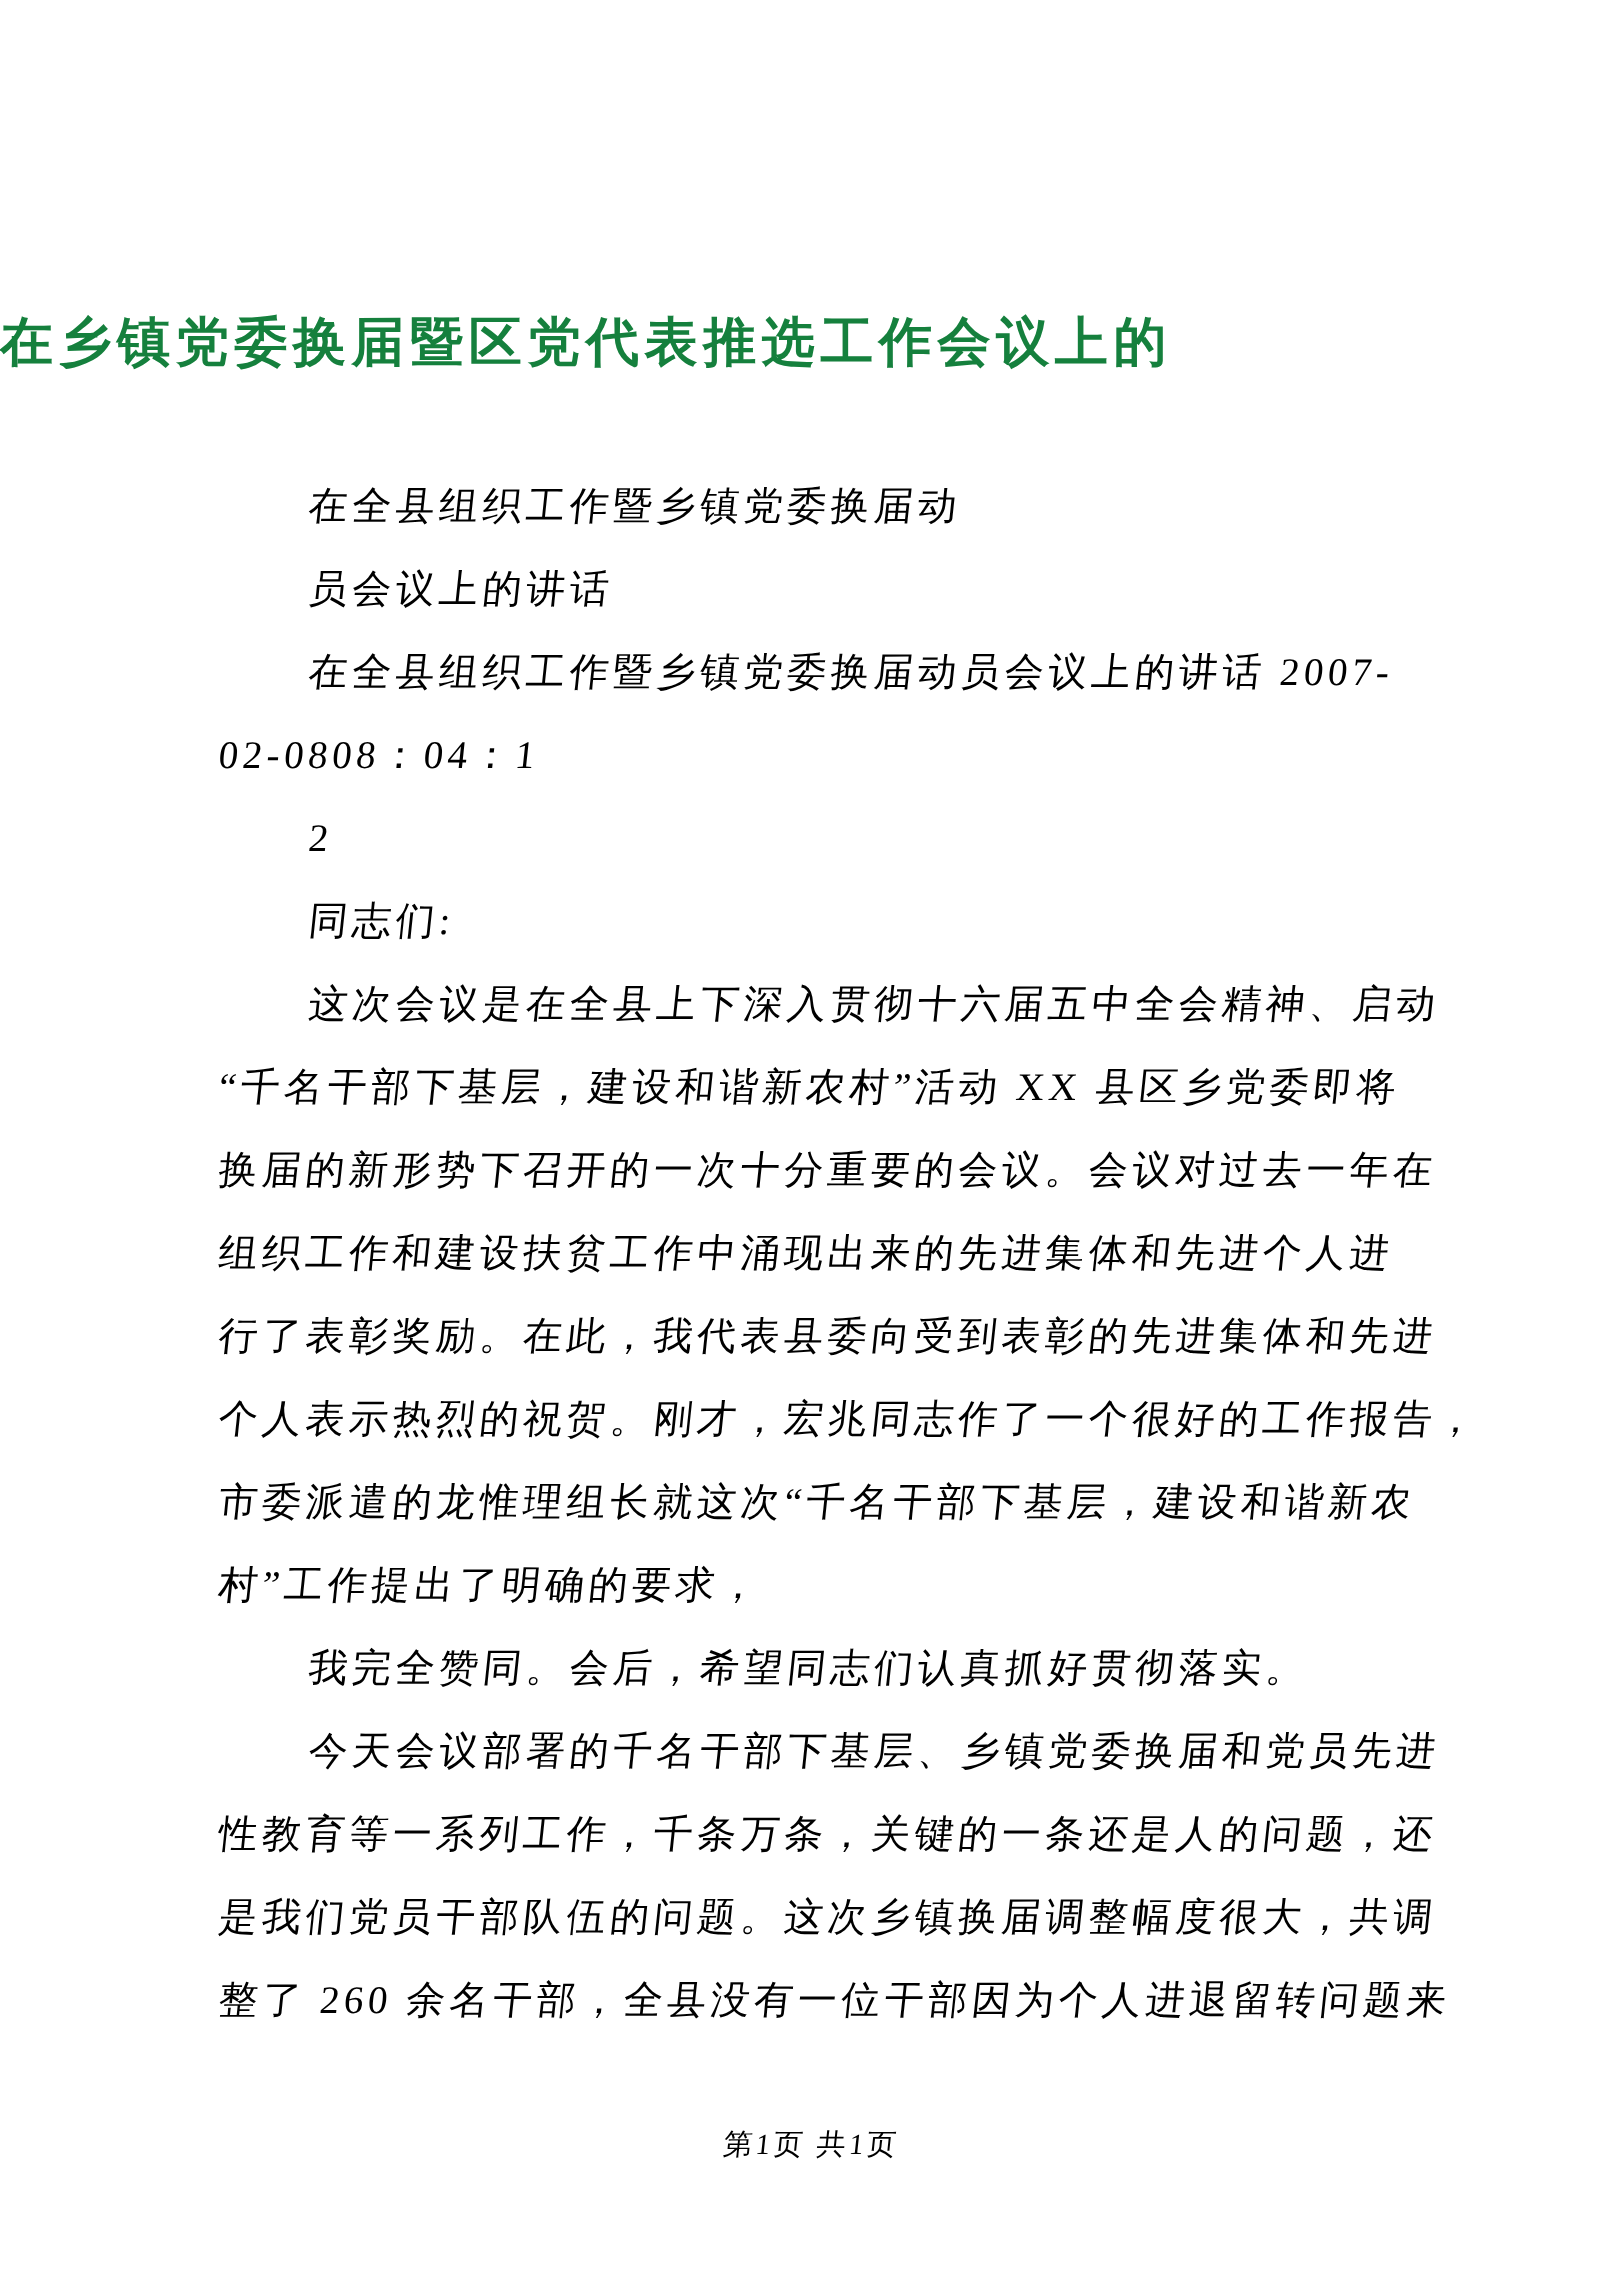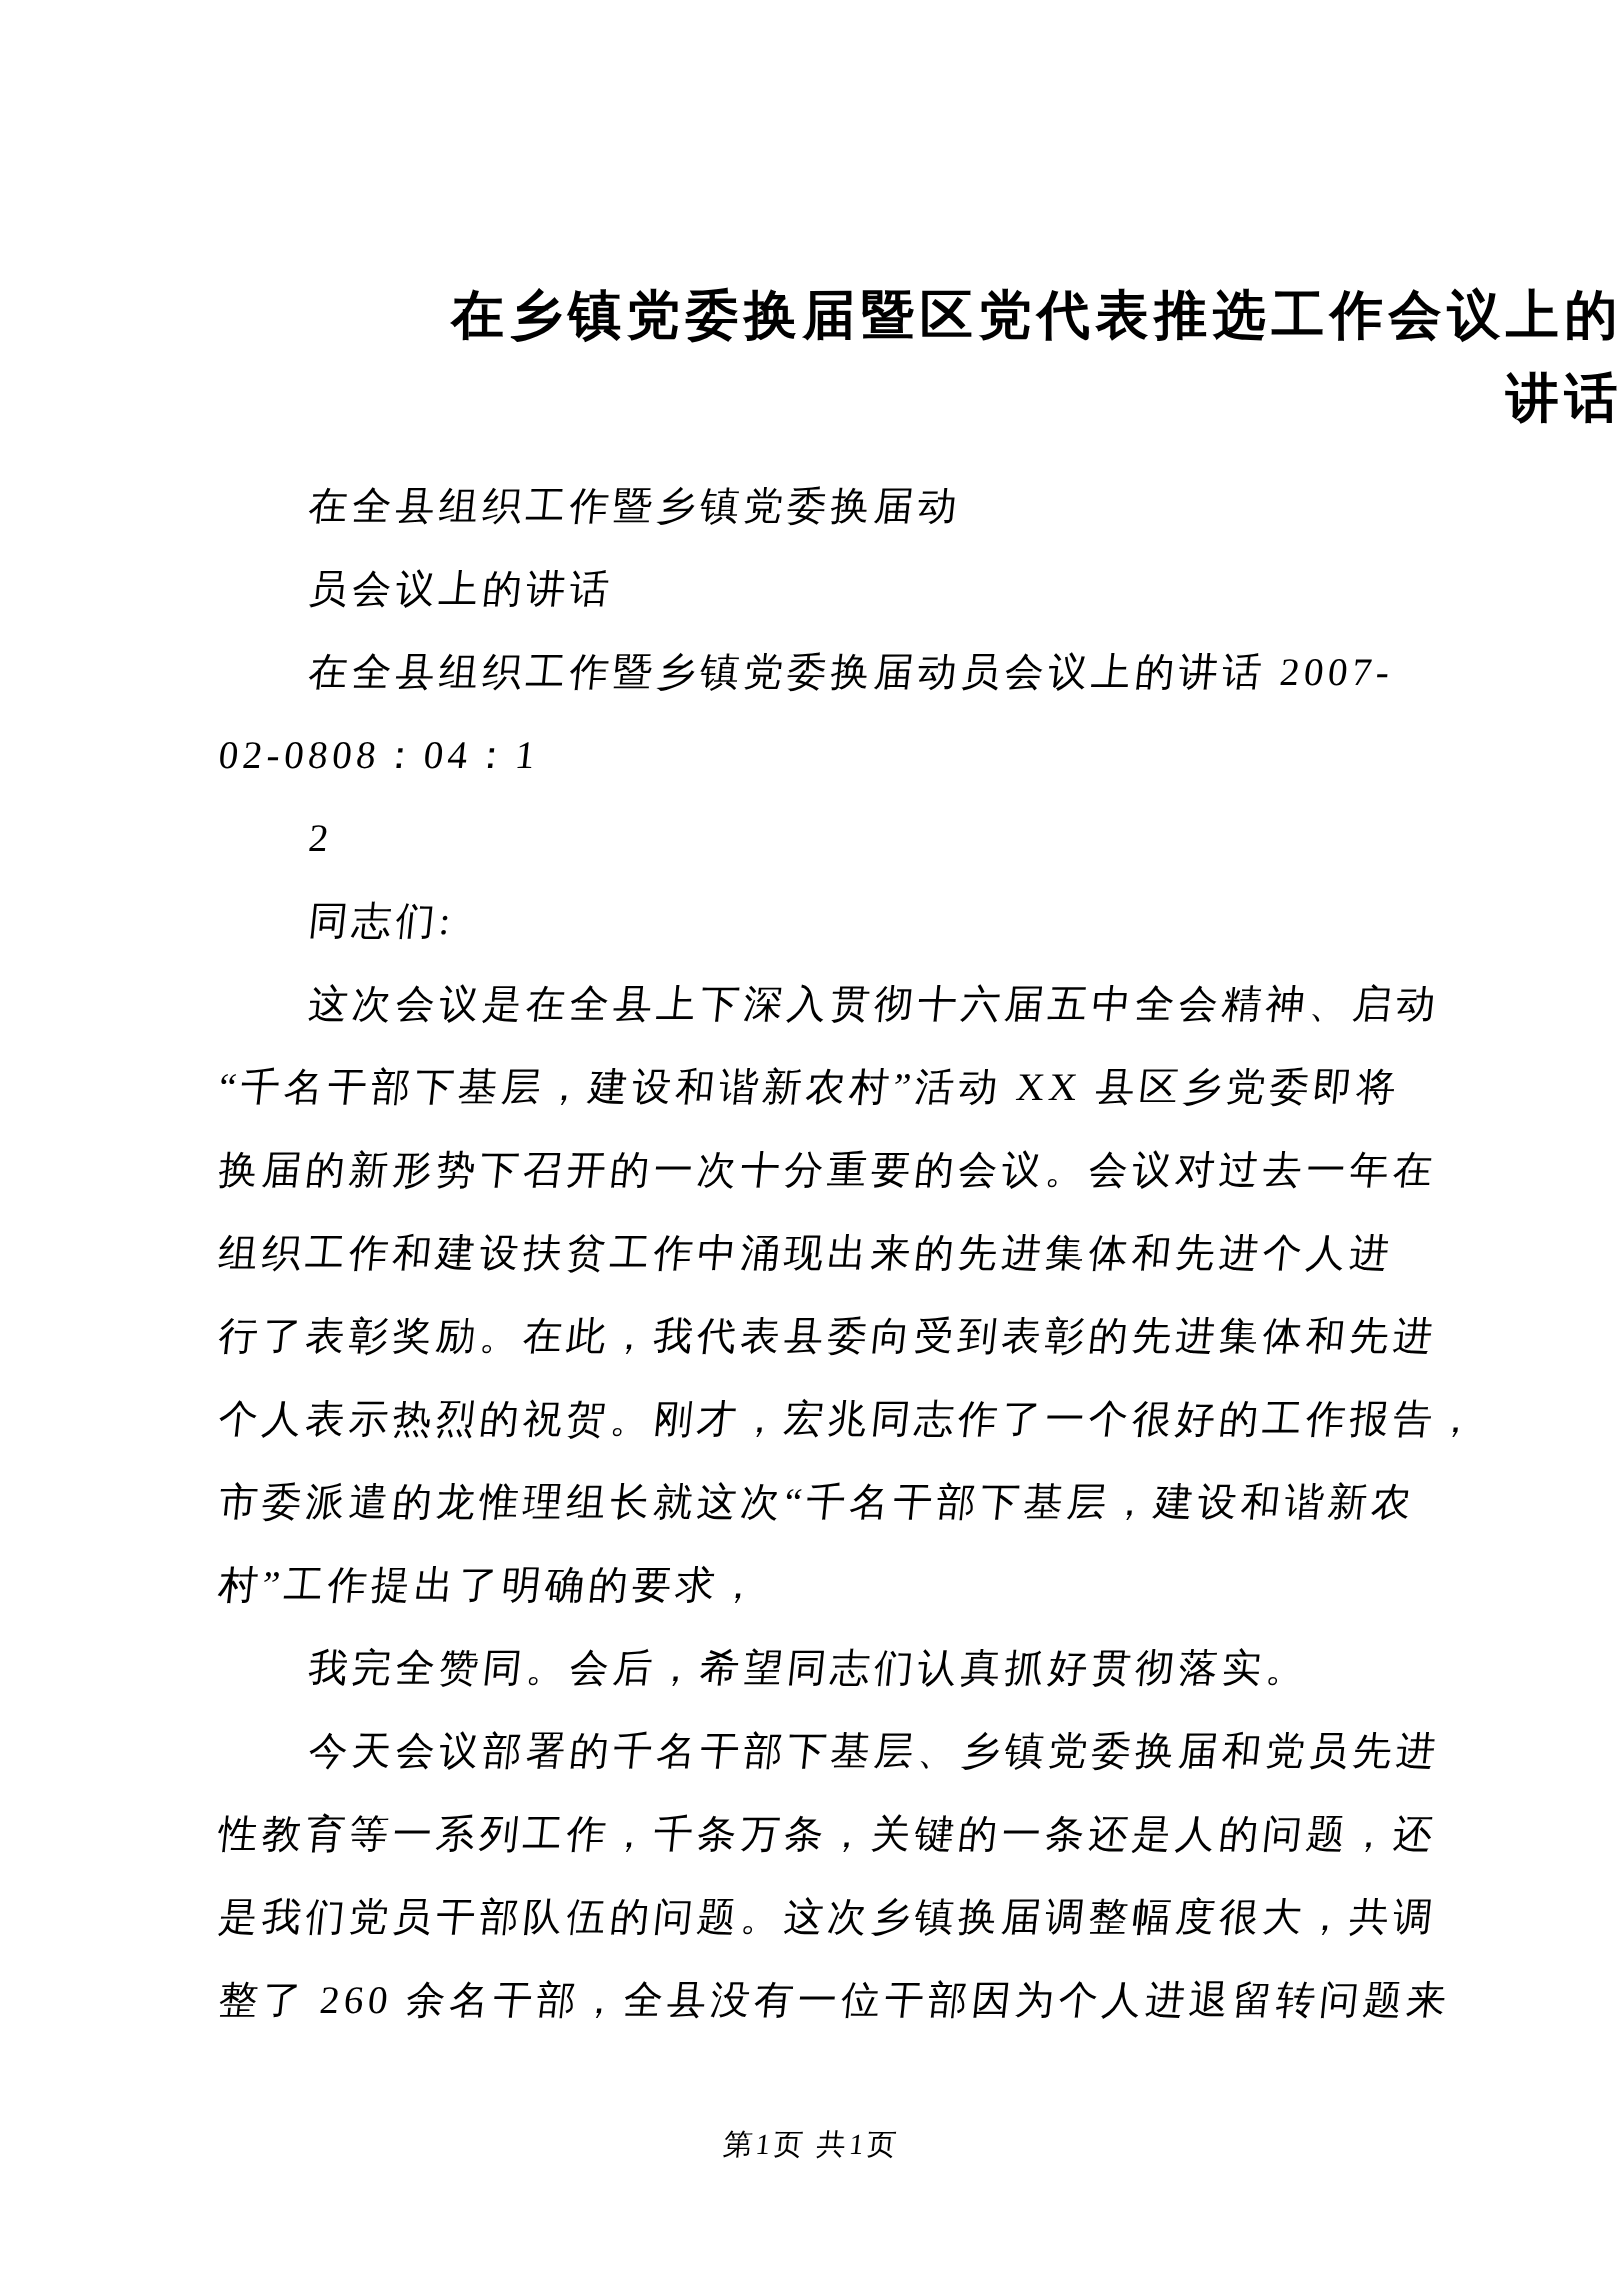--- a/index.html
+++ b/index.html
@@ -8,29 +8,29 @@
     position: relative;
     width: 1623px;
     height: 2295px;
     background: #ffffff;
     color: #000000;
     overflow: hidden;
     font-family: "Liberation Serif", "DejaVu Serif", serif;
   }
   .title {
     position: absolute;
-    top: 274px;
+    top: 301px;
     left: 0;
     right: 0;
-    text-align: right;
+    text-align: left;
     font-size: 53px;
     font-weight: bold;
     line-height: 83px;
     letter-spacing: 5.6px;
-    color: #000000;
+    color: #15803d;
     white-space: nowrap;
   }
   .content {
     position: absolute;
     top: 464px;
     left: 219px;
     right: 112px;
   }
   .doc-line {
     font-size: 39px;
@@ -56,21 +56,20 @@
     transform-origin: 50% 50%;
   }
 </style>
 </head>
 <body>
 
 <div class="page">
 
   <div class="title">
     <div>在乡镇党委换届暨区党代表推选工作会议上的</div>
-    <div>讲话</div>
   </div>
 
   <div class="content">
     <div class="doc-line indent">在全县组织工作暨乡镇党委换届动</div>
     <div class="doc-line indent">员会议上的讲话</div>
     <div class="doc-line indent">在全县组织工作暨乡镇党委换届动员会议上的讲话 2007-</div>
     <div class="doc-line">02-0808：04：1</div>
     <div class="doc-line indent">2</div>
     <div class="doc-line indent">同志们:</div>
     <div class="doc-line indent">这次会议是在全县上下深入贯彻十六届五中全会精神、启动</div>

